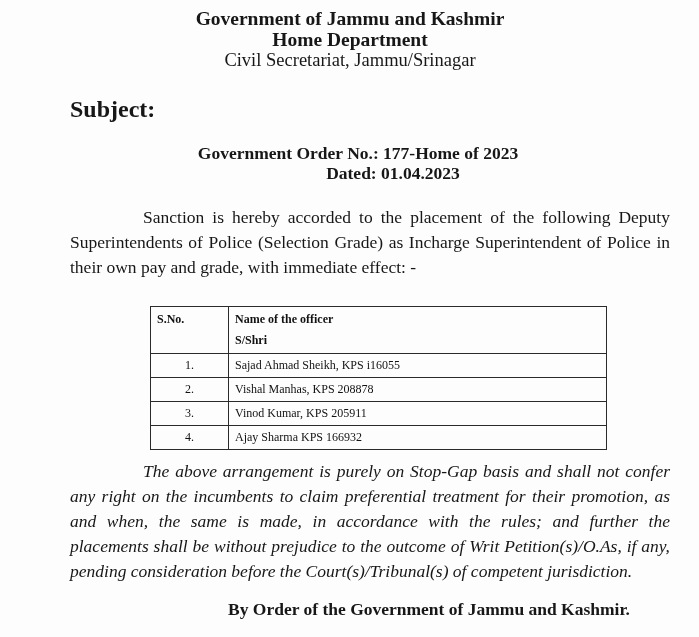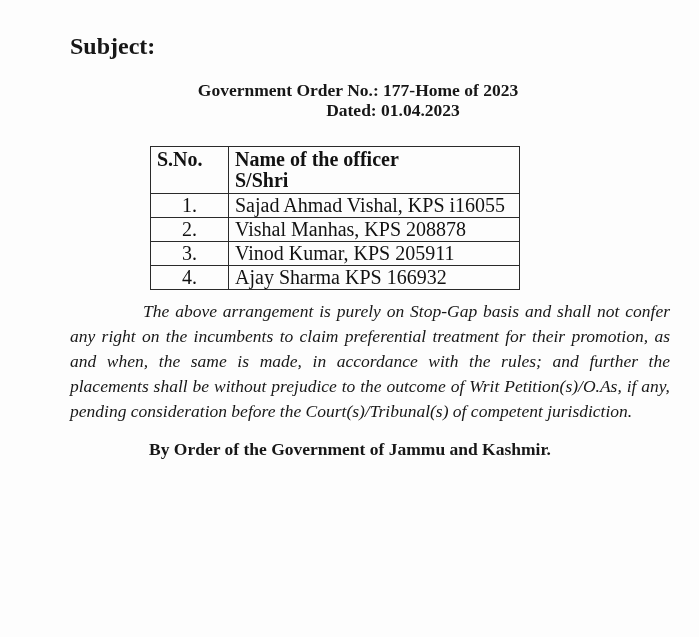--- a/index.html
+++ b/index.html
@@ -56,22 +56,22 @@
     text-align: justify;
     text-indent: 73px;
   }
   .para-1 { margin-top: 22px; }
   .para-2 { margin-top: 9px; font-style: italic; }
   
   .officer-table {
     margin-top: 26px;
     margin-left: 80px;
     border-collapse: collapse;
-    font-size: 20px;
-    width: 370px;
+    font-size: 12px;
+    width: 457px;
     color: #121212;
   }
   .officer-table th, .officer-table td {
     border: 1.6px solid #2a2a2a;
     padding: 0 6px;
     vertical-align: top;
   }
   .officer-table th {
     text-align: left;
     font-weight: bold;
@@ -79,55 +79,61 @@
     padding-top: 2px;
     padding-bottom: 2px;
   }
   .officer-table .col-sno { width: 78px; }
   .officer-table td { height: 24px; line-height: 23px; }
   .officer-table td.sno-cell { text-align: center; }
   
   .by-order {
     margin-top: 15px;
     margin-right: 40px;
-    text-align: center;
+    text-align: right;
     font-weight: bold;
     font-size: 17.5px;
   }
 </style>
 </head>
 <body>
 
 <div class="page">
 
+  <div class="doc-header">
+    <div class="h1">Government of Jammu and Kashmir</div>
+    <div class="h2">Home Department</div>
+    <div class="h3">Civil Secretariat, Jammu/Srinagar</div>
+  </div>
 
   <div class="subject-row">
     <div class="subject-label">Subject:</div>
   </div>
 
   <div class="order-block">
     <div class="order-no">Government Order No.: 177-Home of 2023</div>
     <div class="order-date">Dated: 01.04.2023</div>
   </div>
 
+  <div class="para para-1">Sanction is hereby accorded to the placement of the following Deputy Superintendents of Police (Selection Grade) as Incharge Superintendent of Police in their own pay and grade, with immediate effect: -</div>
 
   <table class="officer-table">
     <thead>
       <tr>
         <th class="col-sno">S.No.</th>
         <th>
           <div>Name of the officer</div>
           <div>S/Shri</div>
         </th>
       </tr>
     </thead>
     <tbody>
       <tr>
         <td class="sno-cell">1.</td>
-        <td>Sajad Ahmad Vishal, KPS i16055</td>
+        <td>Sajad Ahmad Sheikh, KPS i16055</td>
       </tr>
       <tr>
         <td class="sno-cell">2.</td>
         <td>Vishal Manhas, KPS 208878</td>
       </tr>
       <tr>
         <td class="sno-cell">3.</td>
         <td>Vinod Kumar, KPS 205911</td>
       </tr>
       <tr>

